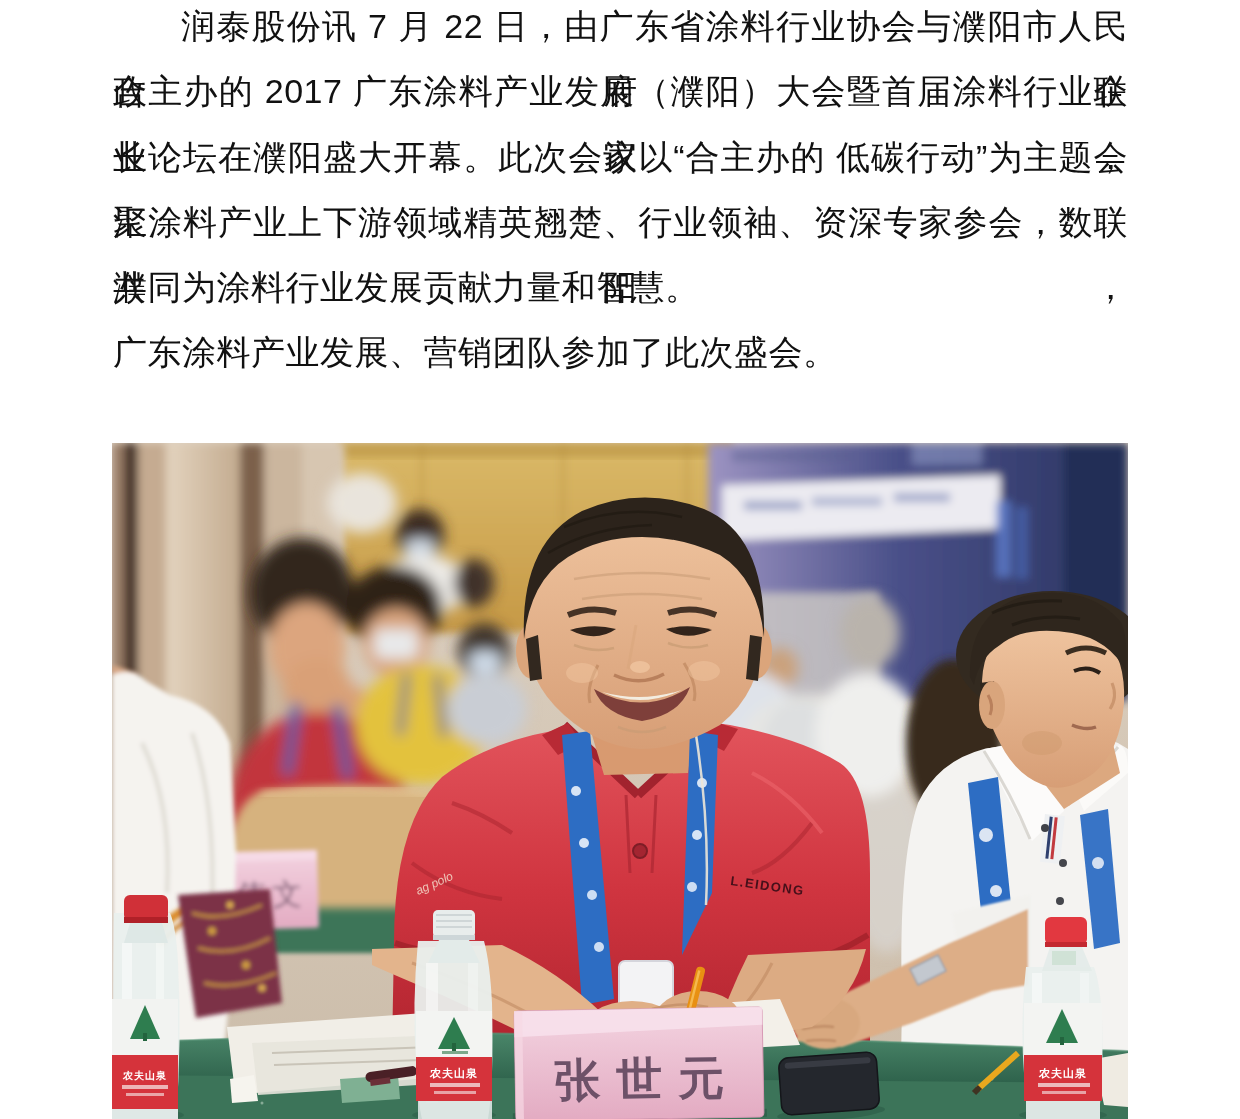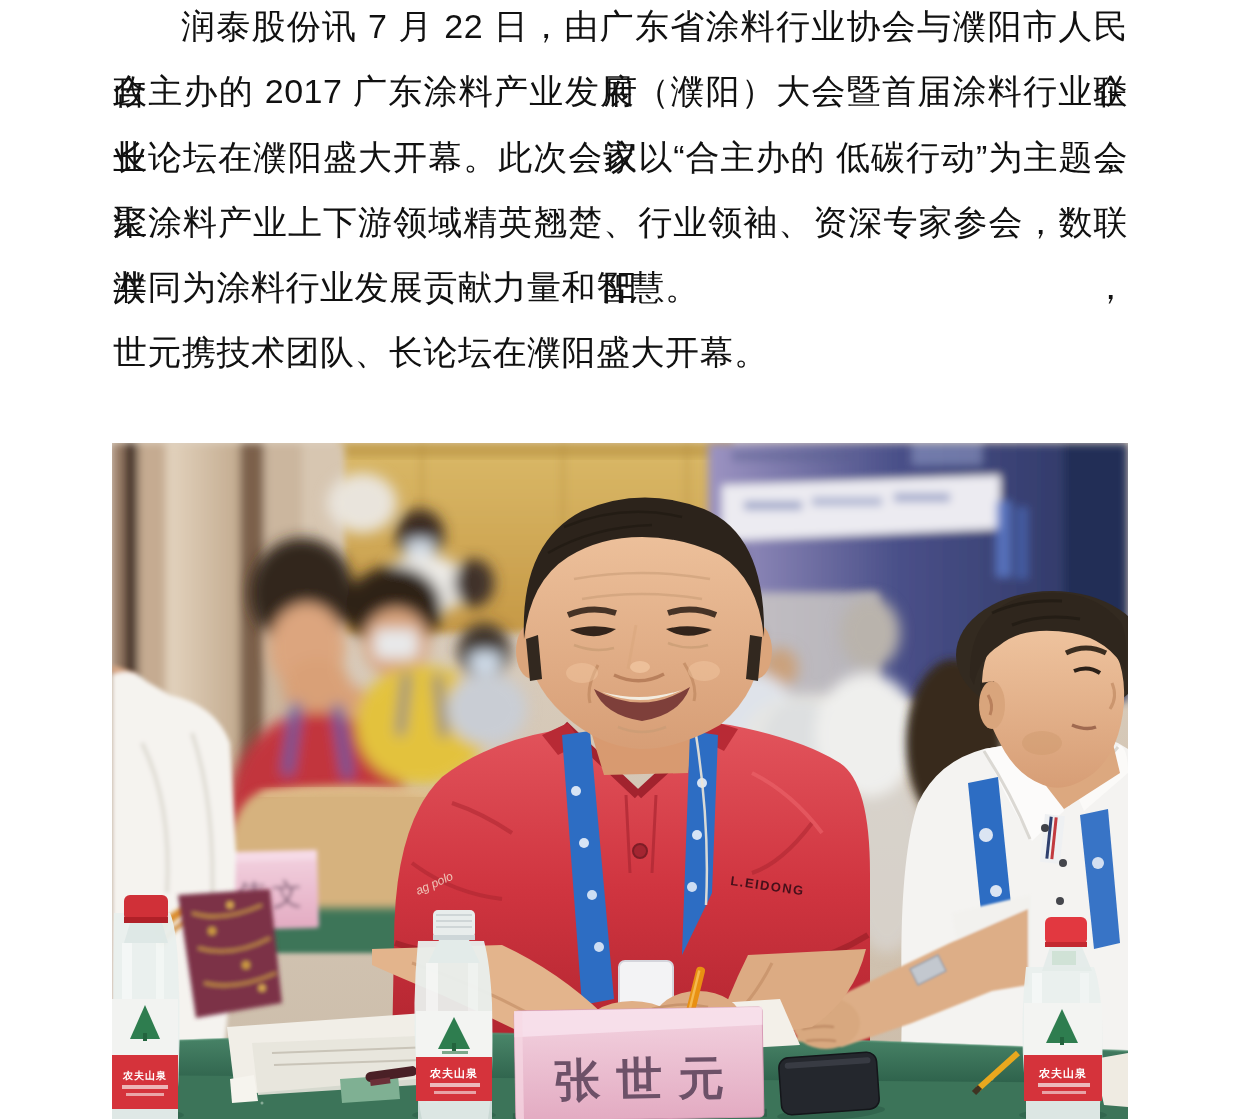--- a/index.html
+++ b/index.html
@@ -42,21 +42,21 @@
 </style>
 </head>
 <body>
 
 <div class="article">
   <div class="aline jline indent">润泰股份讯 7 月 22 日，由广东省涂料行业协会与濮阳市人民政府联</div>
   <div class="aline jline">合主办的 2017 广东涂料产业发展（濮阳）大会暨首届涂料行业企业家会</div>
   <div class="aline jline">长论坛在濮阳盛大开幕。此次会议以“合主办的 低碳行动”为主题，汇</div>
   <div class="aline jline">聚涂料产业上下游领域精英翘楚、行业领袖、资深专家参会，数联濮阳，</div>
   <div class="aline">共同为涂料行业发展贡献力量和智慧。</div>
-  <div class="aline">世元携技术团队、长论坛在濮阳盛大开幕。</div>
+  <div class="aline">广东涂料产业发展、营销团队参加了此次盛会。</div>
 </div>
 
 <figure class="photo">
 <svg viewBox="0 0 1016 676" width="1016" height="676" xmlns="http://www.w3.org/2000/svg">
   <defs>
     <filter id="b2" x="-20%" y="-20%" width="140%" height="140%">
           <feGaussianBlur stdDeviation="2"></feGaussianBlur>
         </filter>
     <filter id="b4" x="-20%" y="-20%" width="140%" height="140%">
           <feGaussianBlur stdDeviation="4"></feGaussianBlur>

